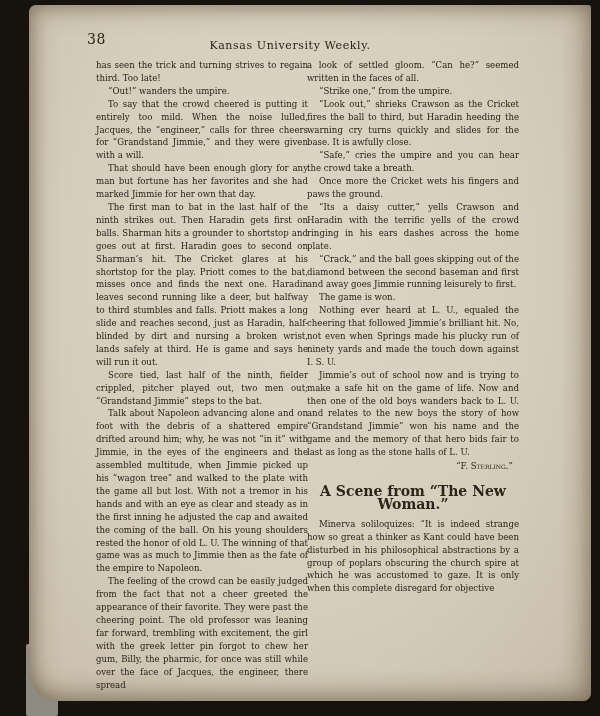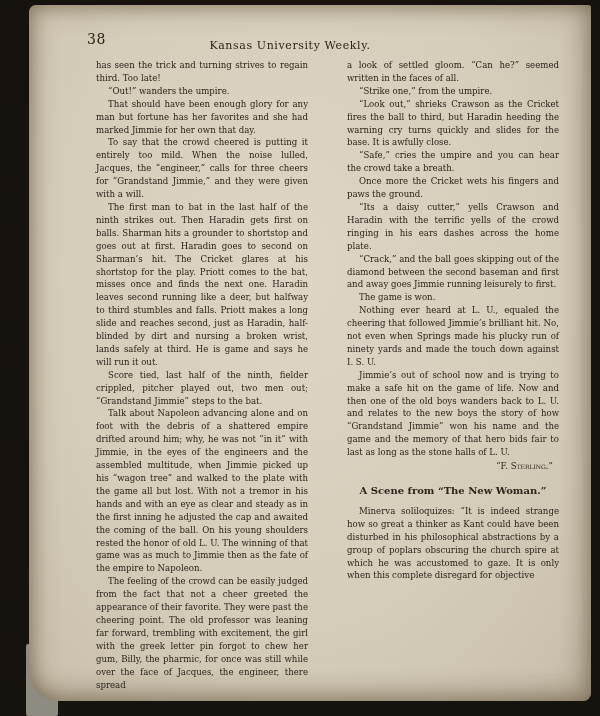--- a/index.html
+++ b/index.html
@@ -26,47 +26,47 @@
   .page-title{
     position:absolute;left:0;right:40px;top:24px;
     text-align:center;font-size:11px;letter-spacing:.6px;margin-top:10px;
   }
   .col{
     position:absolute;top:54px;width:212px;
     font-size:8.6px;line-height:12.9px;text-align:justify;
     text-rendering:optimizeLegibility;
   }
   .col-left{left:67px;}
-  .col-right{left:278px;margin-left:40px;}
+  .col-right{left:278px;}
   .col p{margin:0;text-indent:12px;}
   .col p.flush{text-indent:0;}
   .byline{
     text-align:right;text-indent:0 !important;
     font-variant:small-caps;padding-right:6px;margin-top:1px !important;
   }
   .section-heading{
     text-align:center;text-indent:0 !important;font-weight:bold;
-    margin:12px 0 7px 0 !important;font-size:10px;
+    margin:12px 0 7px 0 !important;font-size:14px;
   }
 </style>
 </head>
 <body>
 
 <div class="scan-artifact"></div>
 
 <div class="paper">
 
   <div class="page-number">38</div>
   <div class="page-title">Kansas University Weekly.</div>
 
   <div class="col col-left">
     <p class="flush">has seen the trick and turning strives to regain third.  Too late!</p>
     <p>“Out!” wanders the umpire.</p>
+    <p>To say that the crowd cheered is putting it entirely too mild.  When the noise lulled, Jacques, the “engineer,” calls for three cheers for “Grandstand Jimmie,” and they were given with a will.</p>
     <p>That should have been enough glory for any man but fortune has her favorites and she had marked Jimmie for her own that day.</p>
-    <p>To say that the crowd cheered is putting it entirely too mild.  When the noise lulled, Jacques, the “engineer,” calls for three cheers for “Grandstand Jimmie,” and they were given with a will.</p>
     <p>The first man to bat in the last half of the ninth strikes out.  Then Haradin gets first on balls.  Sharman hits a grounder to shortstop and goes out at first.  Haradin goes to second on Sharman’s hit.  The Cricket glares at his shortstop for the play.  Priott comes to the bat, misses once and finds the next one.  Haradin leaves second running like a deer, but halfway to third stumbles and falls.  Priott makes a long slide and reaches second, just as Haradin, half-blinded by dirt and nursing a broken wrist, lands safely at third.  He is game and says he will run it out.</p>
     <p>Score tied, last half of the ninth, fielder crippled, pitcher played out, two men out; “Grandstand Jimmie” steps to the bat.</p>
     <p>Talk about Napoleon advancing alone and on foot with the debris of a shattered empire drifted around him; why, he was not “in it” with Jimmie, in the eyes of the engineers and the assembled multitude, when Jimmie picked up his “wagon tree” and walked to the plate with the game all but lost.  With not a tremor in his hands and with an eye as clear and steady as in the first inning he adjusted the cap and awaited the coming of the ball.  On his young shoulders rested the honor of old L. U.  The winning of that game was as much to Jimmie then as the fate of the empire to Napoleon.</p>
     <p>The feeling of the crowd can be easily judged from the fact that not a cheer greeted the appearance of their favorite.  They were past the cheering point.  The old professor was leaning far forward, trembling with excitement, the girl with the greek letter pin forgot to chew her gum, Billy, the pharmic, for once was still while over the face of Jacques, the engineer, there spread</p>
   </div>
 
   <div class="col col-right">
     <p class="flush">a look of settled gloom.  “Can he?” seemed written in the faces of all.</p>
     <p>“Strike one,” from the umpire.</p>
     <p>“Look out,” shrieks Crawson as the Cricket fires the ball to third, but Haradin heeding the warning cry turns quickly and slides for the base.  It is awfully close.</p>

